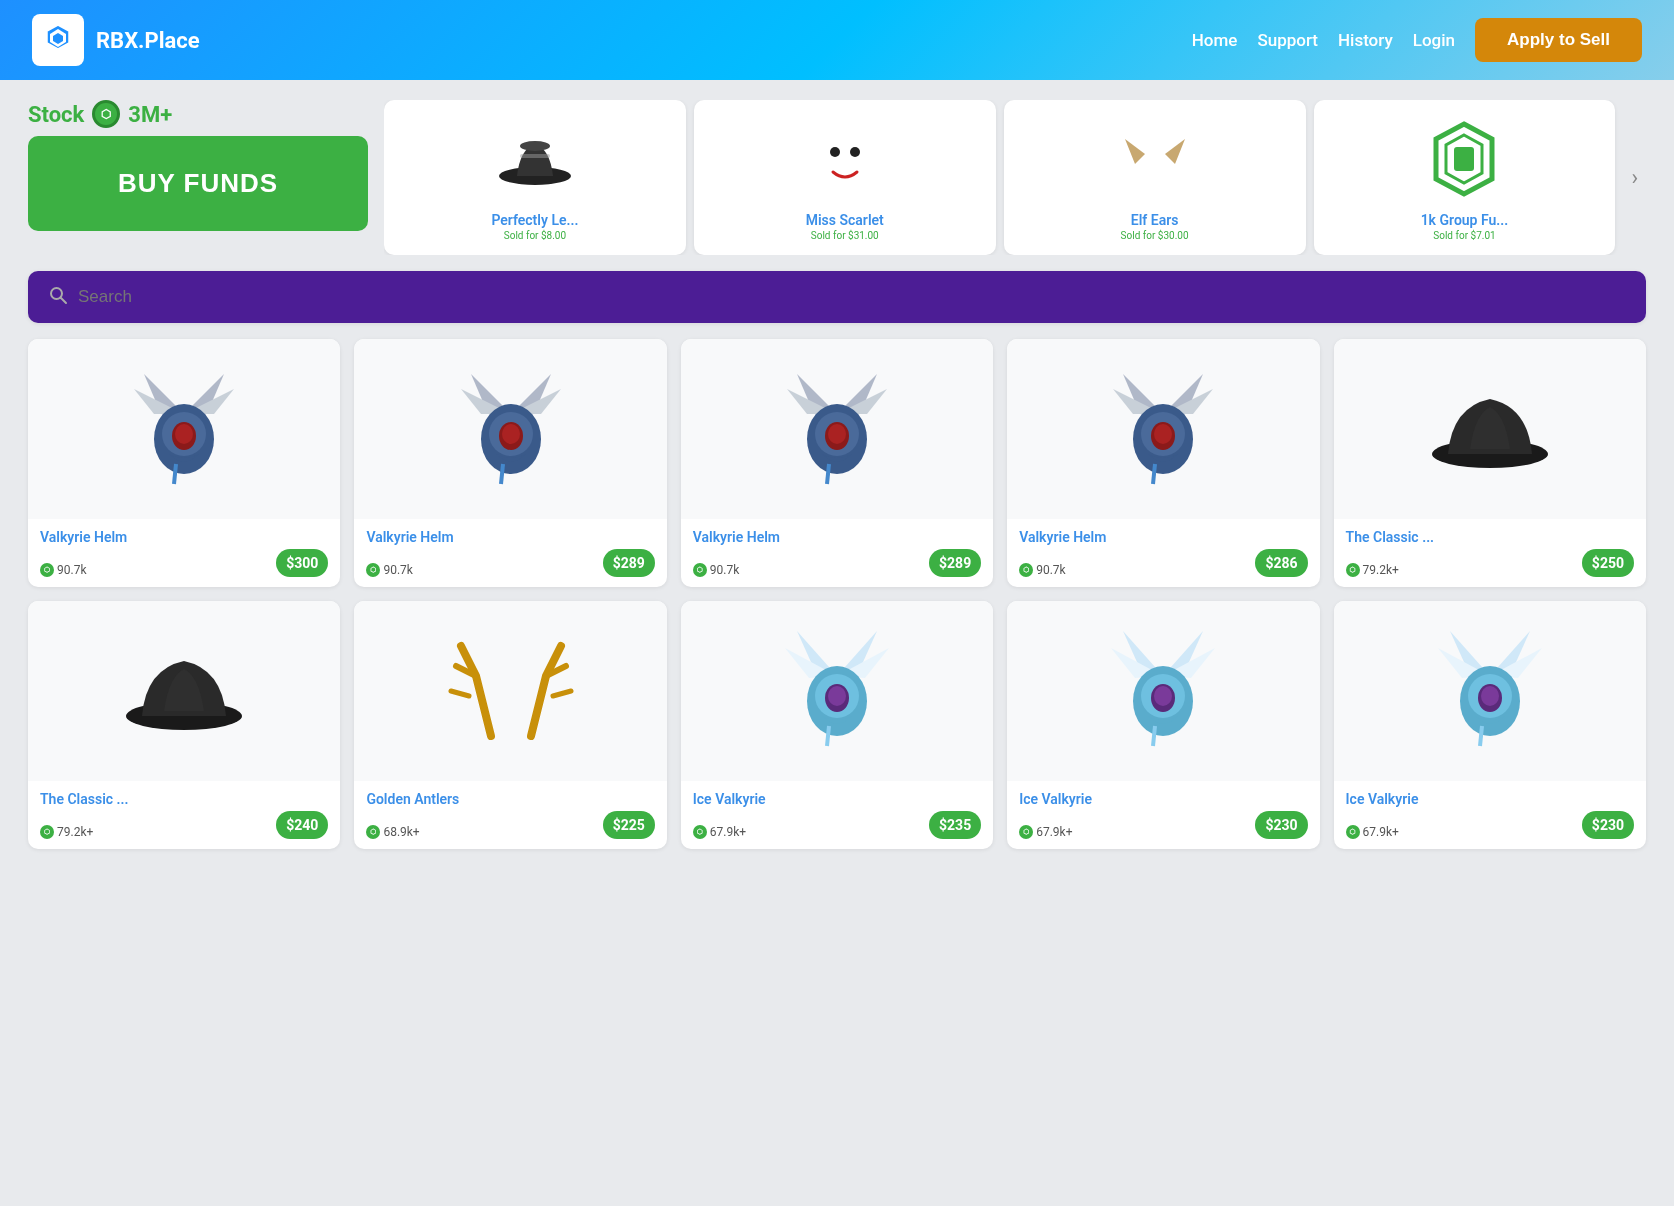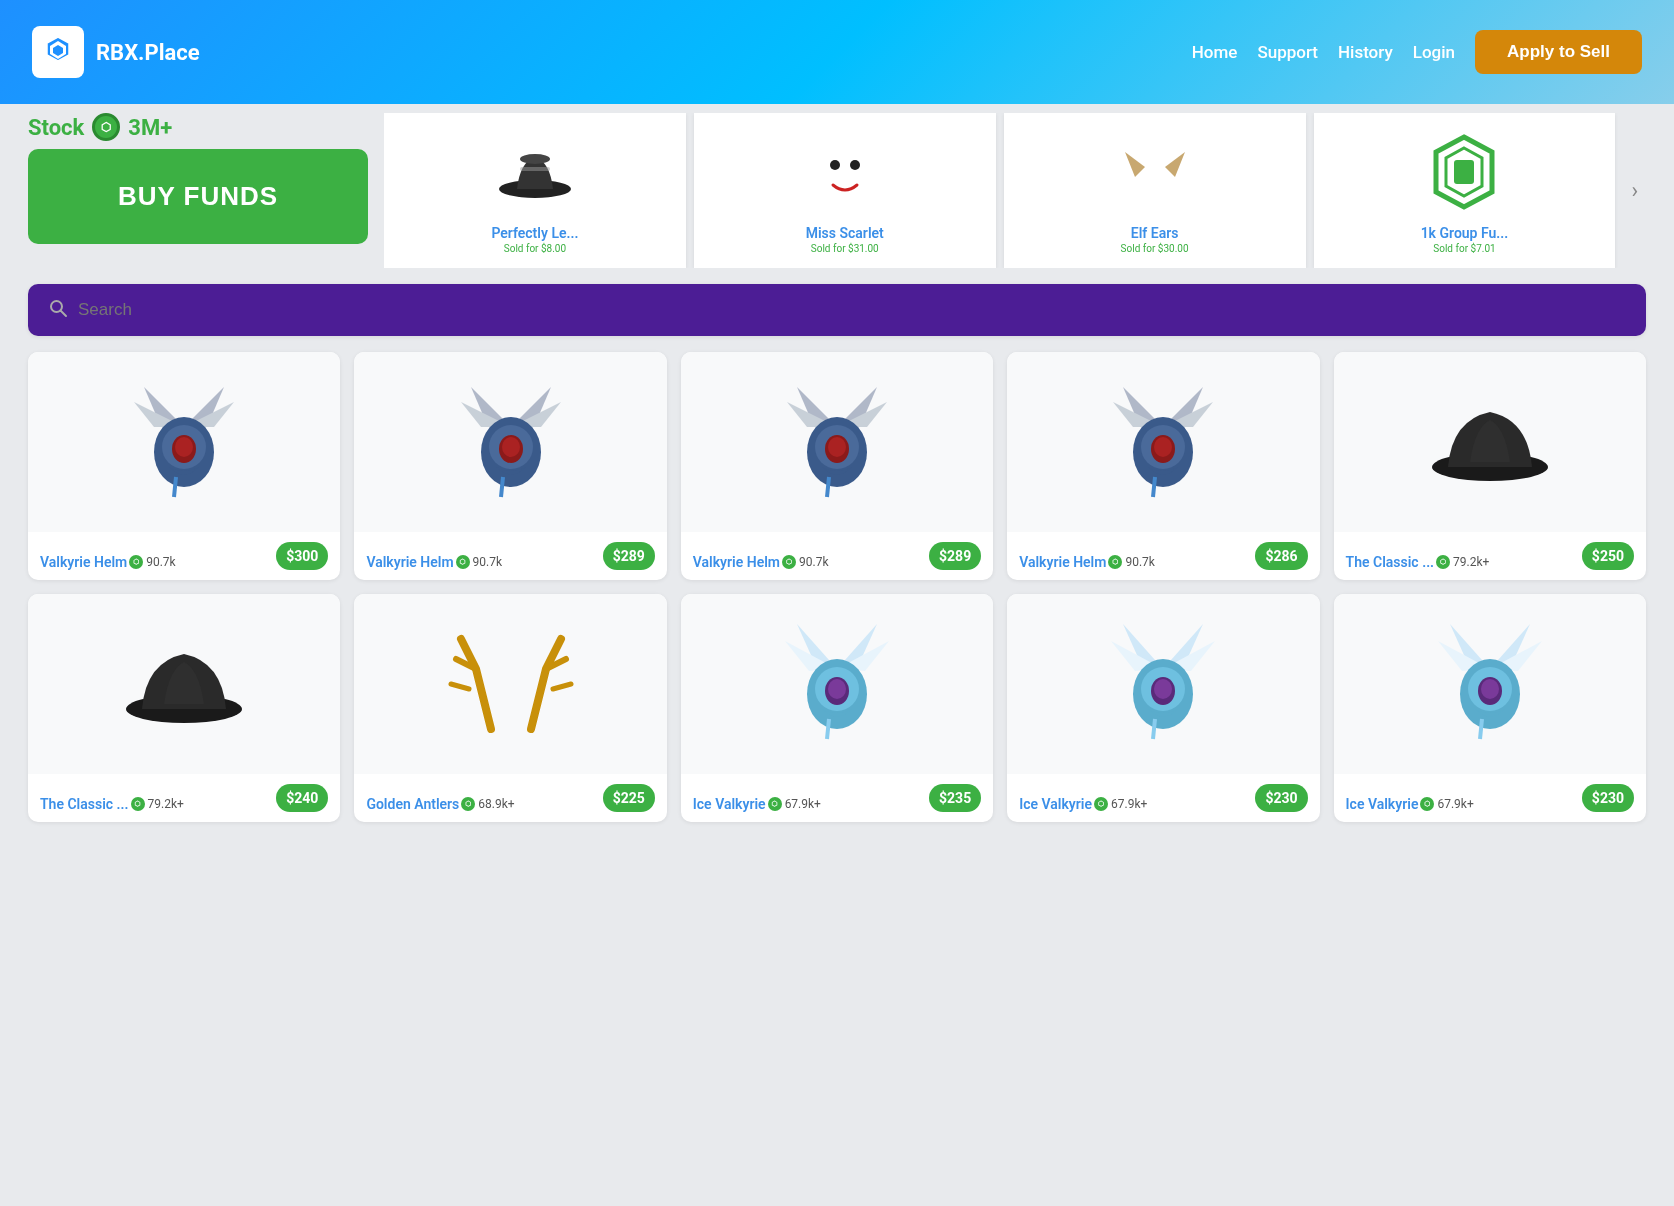--- a/index.html
+++ b/index.html
@@ -6,21 +6,21 @@
     body {
       font-family: -apple-system, BlinkMacSystemFont, 'Segoe UI', Roboto, sans-serif;
       background: #e8eaed;
       min-height: 100vh;
     }
 
     
     .header {
       background: linear-gradient(135deg, #1e90ff 0%, #00bfff 50%, #87ceeb 100%);
       padding: 0 32px;
-      height: 104px;
+      height: 80px;
       display: flex;
       align-items: center;
       justify-content: space-between;
     }
     .header-logo {
       display: flex;
       align-items: center;
       gap: 12px;
     }
     .logo-icon {
@@ -55,21 +55,21 @@
       border: none;
       border-radius: 8px;
       padding: 12px 32px;
       font-size: 17px;
       font-weight: 600;
       cursor: pointer;
     }
 
     
     .main {
-      padding: 9px 28px;
+      padding: 20px 28px;
     }
 
     
     .top-row {
       display: flex;
       gap: 16px;
       margin-bottom: 16px;
       align-items: stretch;
     }
 
@@ -117,21 +117,21 @@
     
     .recent-sales {
       display: flex;
       gap: 8px;
       flex: 1;
       overflow: hidden;
       align-items: center;
     }
     .sale-card {
       background: white;
-      border-radius: 0;
+      border-radius: 10px;
       padding: 14px 16px;
       display: flex;
       flex-direction: column;
       align-items: center;
       min-width: 155px;
       flex: 1;
       box-shadow: 0 1px 4px rgba(0,0,0,0.08);
     }
     .sale-card-img {
       width: 90px;
@@ -206,22 +206,22 @@
       padding: 10px;
     }
     .item-card-footer {
       padding: 10px 12px;
       display: flex;
       justify-content: space-between;
       align-items: flex-end;
     }
     .item-info {
       display: flex;
-      flex-direction: row;
-      gap: 2px;
+      flex-direction: column;
+      gap: 18px;
     }
     .item-name {
       color: #3b8fe8;
       font-size: 14px;
       font-weight: 600;
     }
     .item-stock {
       display: flex;
       align-items: center;
       gap: 3px;

